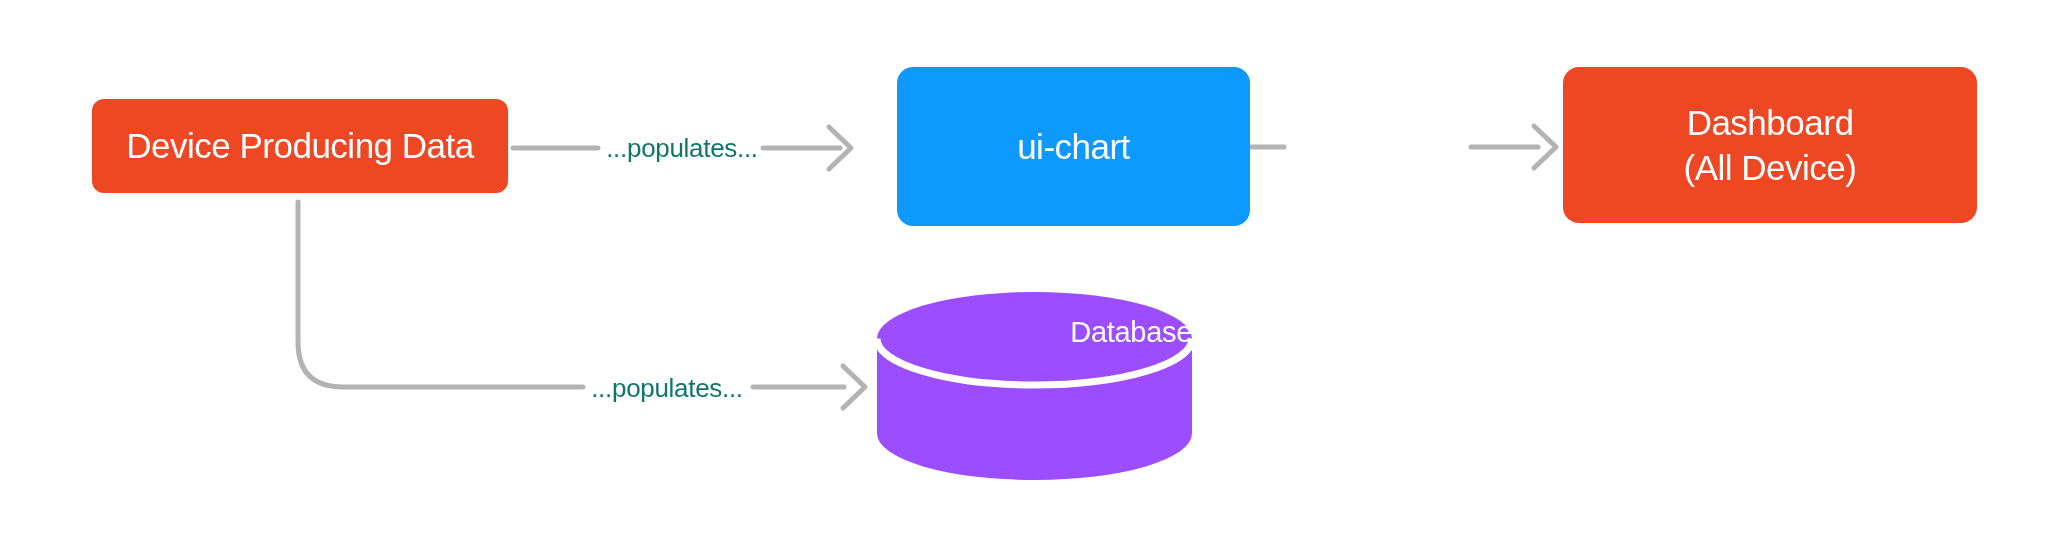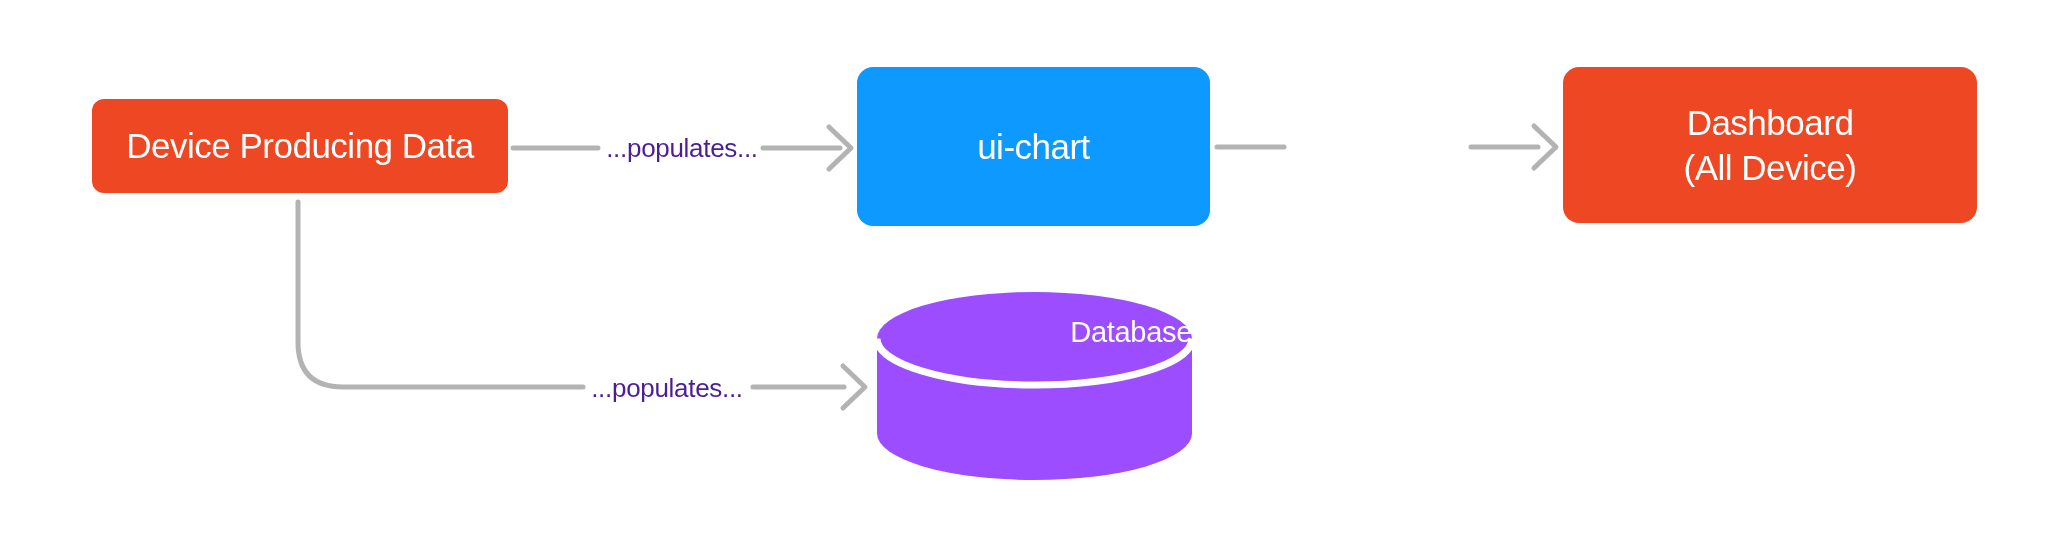--- a/index.html
+++ b/index.html
@@ -29,42 +29,42 @@
     align-items: center;
     justify-content: center;
     flex-direction: column;
     color: #FFFFFF;
     font-size: 35px;
     letter-spacing: -0.5px;
     text-align: center;
     box-sizing: border-box;
   }
   .node-orange { background: #EE4723; }
-  .node-blue   { background: #0D99FF; }
+  .node-blue   { background: #0D99FF; margin-left: 40px; }
   .node-device {
     left: 92px; top: 99px;
     width: 416px; height: 94px;
     border-radius: 12px;
   }
   .node-uichart {
     left: 857px; top: 67px;
     width: 353px; height: 159px;
     border-radius: 16px;
   }
   .node-dashboard {
     left: 1563px; top: 67px;
     width: 414px; height: 156px;
     border-radius: 16px;
     line-height: 45px;
   }
   .edge-label {
     position: absolute;
     transform: translate(-50%, -50%);
     font-size: 26px;
-    color: #4c1d95;
+    color: #0f766e;
     letter-spacing: -0.3px;
     white-space: nowrap;
   }
   .edge-label-1 { left: 682px;  top: 148px; }
   .edge-label-2 { left: 1378px; top: 147px; }
   .edge-label-3 { left: 667px;  top: 388px; }
   .cylinder {
     position: absolute;
     left: 877px; top: 292px;
     width: 315px; height: 188px;

